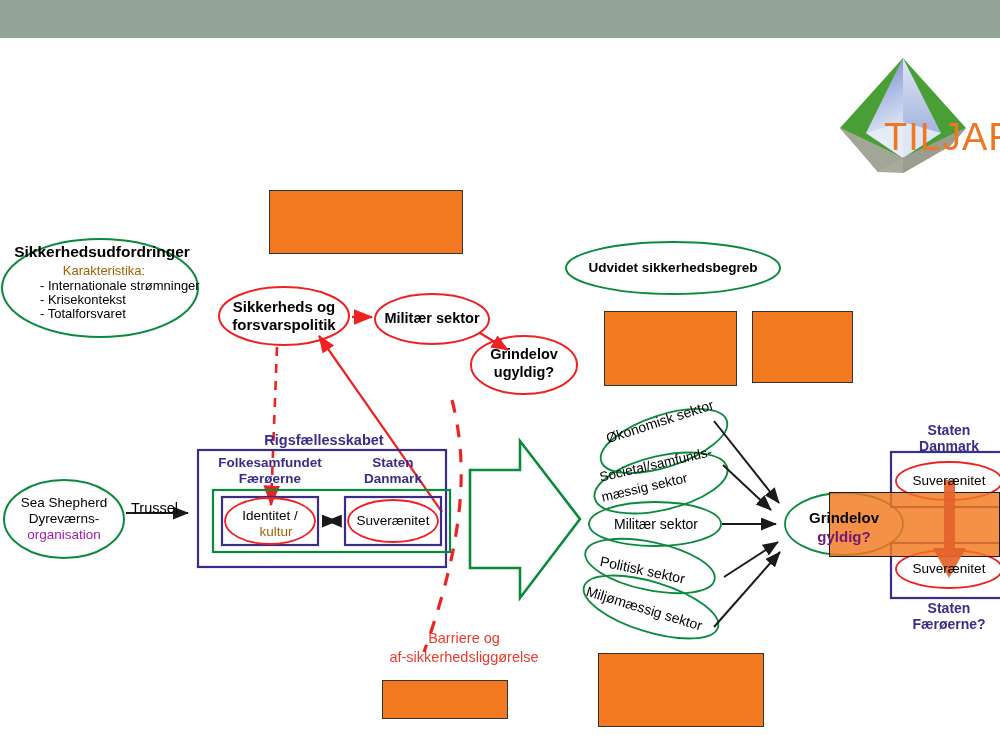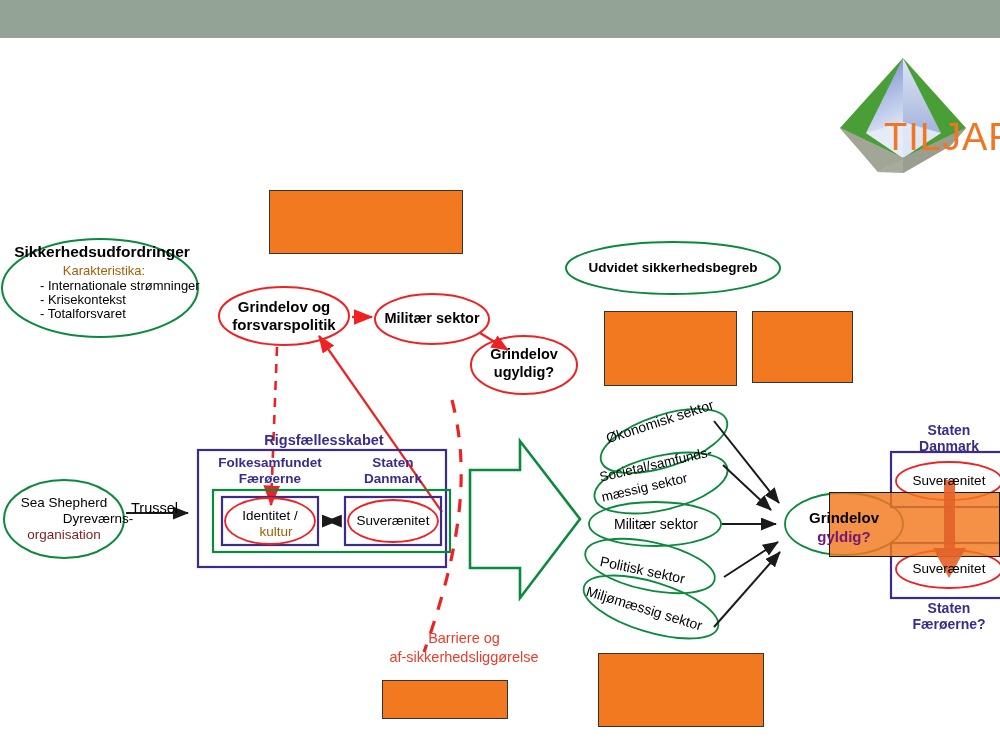--- a/index.html
+++ b/index.html
@@ -134,33 +134,33 @@
   </svg>
 
   <div class="logo-text" style="left:884px;top:118px;font-size:38px;line-height:38px;">TILJAR</div>
 
   <div class="txt ctr" style="left:8px;top:243px;width:188px;font-size:15.5px;font-weight:bold;color:#000;">Sikkerhedsudfordringer</div>
   <div class="txt ctr" style="left:14px;top:263px;width:180px;font-size:13px;color:#a16207;">Karakteristika:</div>
   <div class="txt" style="left:40px;top:278px;font-size:13px;color:#000;">- Internationale strømninger</div>
   <div class="txt" style="left:40px;top:292px;font-size:13px;color:#000;">- Krisekontekst</div>
   <div class="txt" style="left:40px;top:306px;font-size:13px;color:#000;">- Totalforsvaret</div>
 
-  <div class="txt ctr" style="left:219px;top:298px;width:130px;font-size:15px;font-weight:bold;color:#000;line-height:18px;">Grindelov og</div>
+  <div class="txt ctr" style="left:219px;top:298px;width:130px;font-size:15px;font-weight:bold;color:#000;line-height:18px;">Sikkerheds og</div>
   <div class="txt ctr" style="left:219px;top:316px;width:130px;font-size:15px;font-weight:bold;color:#000;line-height:18px;">forsvarspolitik</div>
 
   <div class="txt ctr" style="left:377px;top:310px;width:110px;font-size:14.5px;font-weight:bold;color:#000;">Militær sektor</div>
 
   <div class="txt ctr" style="left:474px;top:345px;width:100px;font-size:14.5px;font-weight:bold;color:#000;line-height:18px;">Grindelov</div>
   <div class="txt ctr" style="left:474px;top:363px;width:100px;font-size:14.5px;font-weight:bold;color:#000;line-height:18px;">ugyldig?</div>
 
   <div class="txt ctr" style="left:578px;top:260px;width:190px;font-size:13.5px;font-weight:bold;color:#000;">Udvidet sikkerhedsbegreb</div>
 
   <div class="txt ctr" style="left:6px;top:495px;width:116px;font-size:13.5px;color:#000;line-height:16px;">Sea Shepherd</div>
-  <div class="txt ctr" style="left:6px;top:511px;width:116px;font-size:13.5px;color:#000;line-height:16px;margin-left:34px;">Dyreværns-</div>
-  <div class="txt ctr" style="left:6px;top:527px;width:116px;font-size:13.5px;color:#7f1d1d;line-height:16px;">organisation</div>
+  <div class="txt ctr" style="left:6px;top:511px;width:116px;font-size:13.5px;color:#000;line-height:16px;">Dyreværns-</div>
+  <div class="txt ctr" style="left:6px;top:527px;width:116px;font-size:13.5px;color:#a21caf;line-height:16px;">organisation</div>
 
   <div class="txt" style="left:131px;top:500px;font-size:14.5px;color:#000;">Trussel</div>
 
   <div class="txt ctr label-purple" style="left:244px;top:432px;width:160px;font-size:14.5px;">Rigsfællesskabet</div>
   <div class="txt ctr label-purple" style="left:205px;top:455px;width:130px;font-size:13.5px;line-height:16px;">Folkesamfundet</div>
   <div class="txt ctr label-purple" style="left:205px;top:471px;width:130px;font-size:13.5px;line-height:16px;">Færøerne</div>
   <div class="txt ctr label-purple" style="left:343px;top:455px;width:100px;font-size:13.5px;line-height:16px;">Staten</div>
   <div class="txt ctr label-purple" style="left:343px;top:471px;width:100px;font-size:13.5px;line-height:16px;">Danmark</div>
 
   <div class="txt ctr" style="left:225px;top:508px;width:90px;font-size:13.5px;color:#000;line-height:16px;">Identitet /</div>

